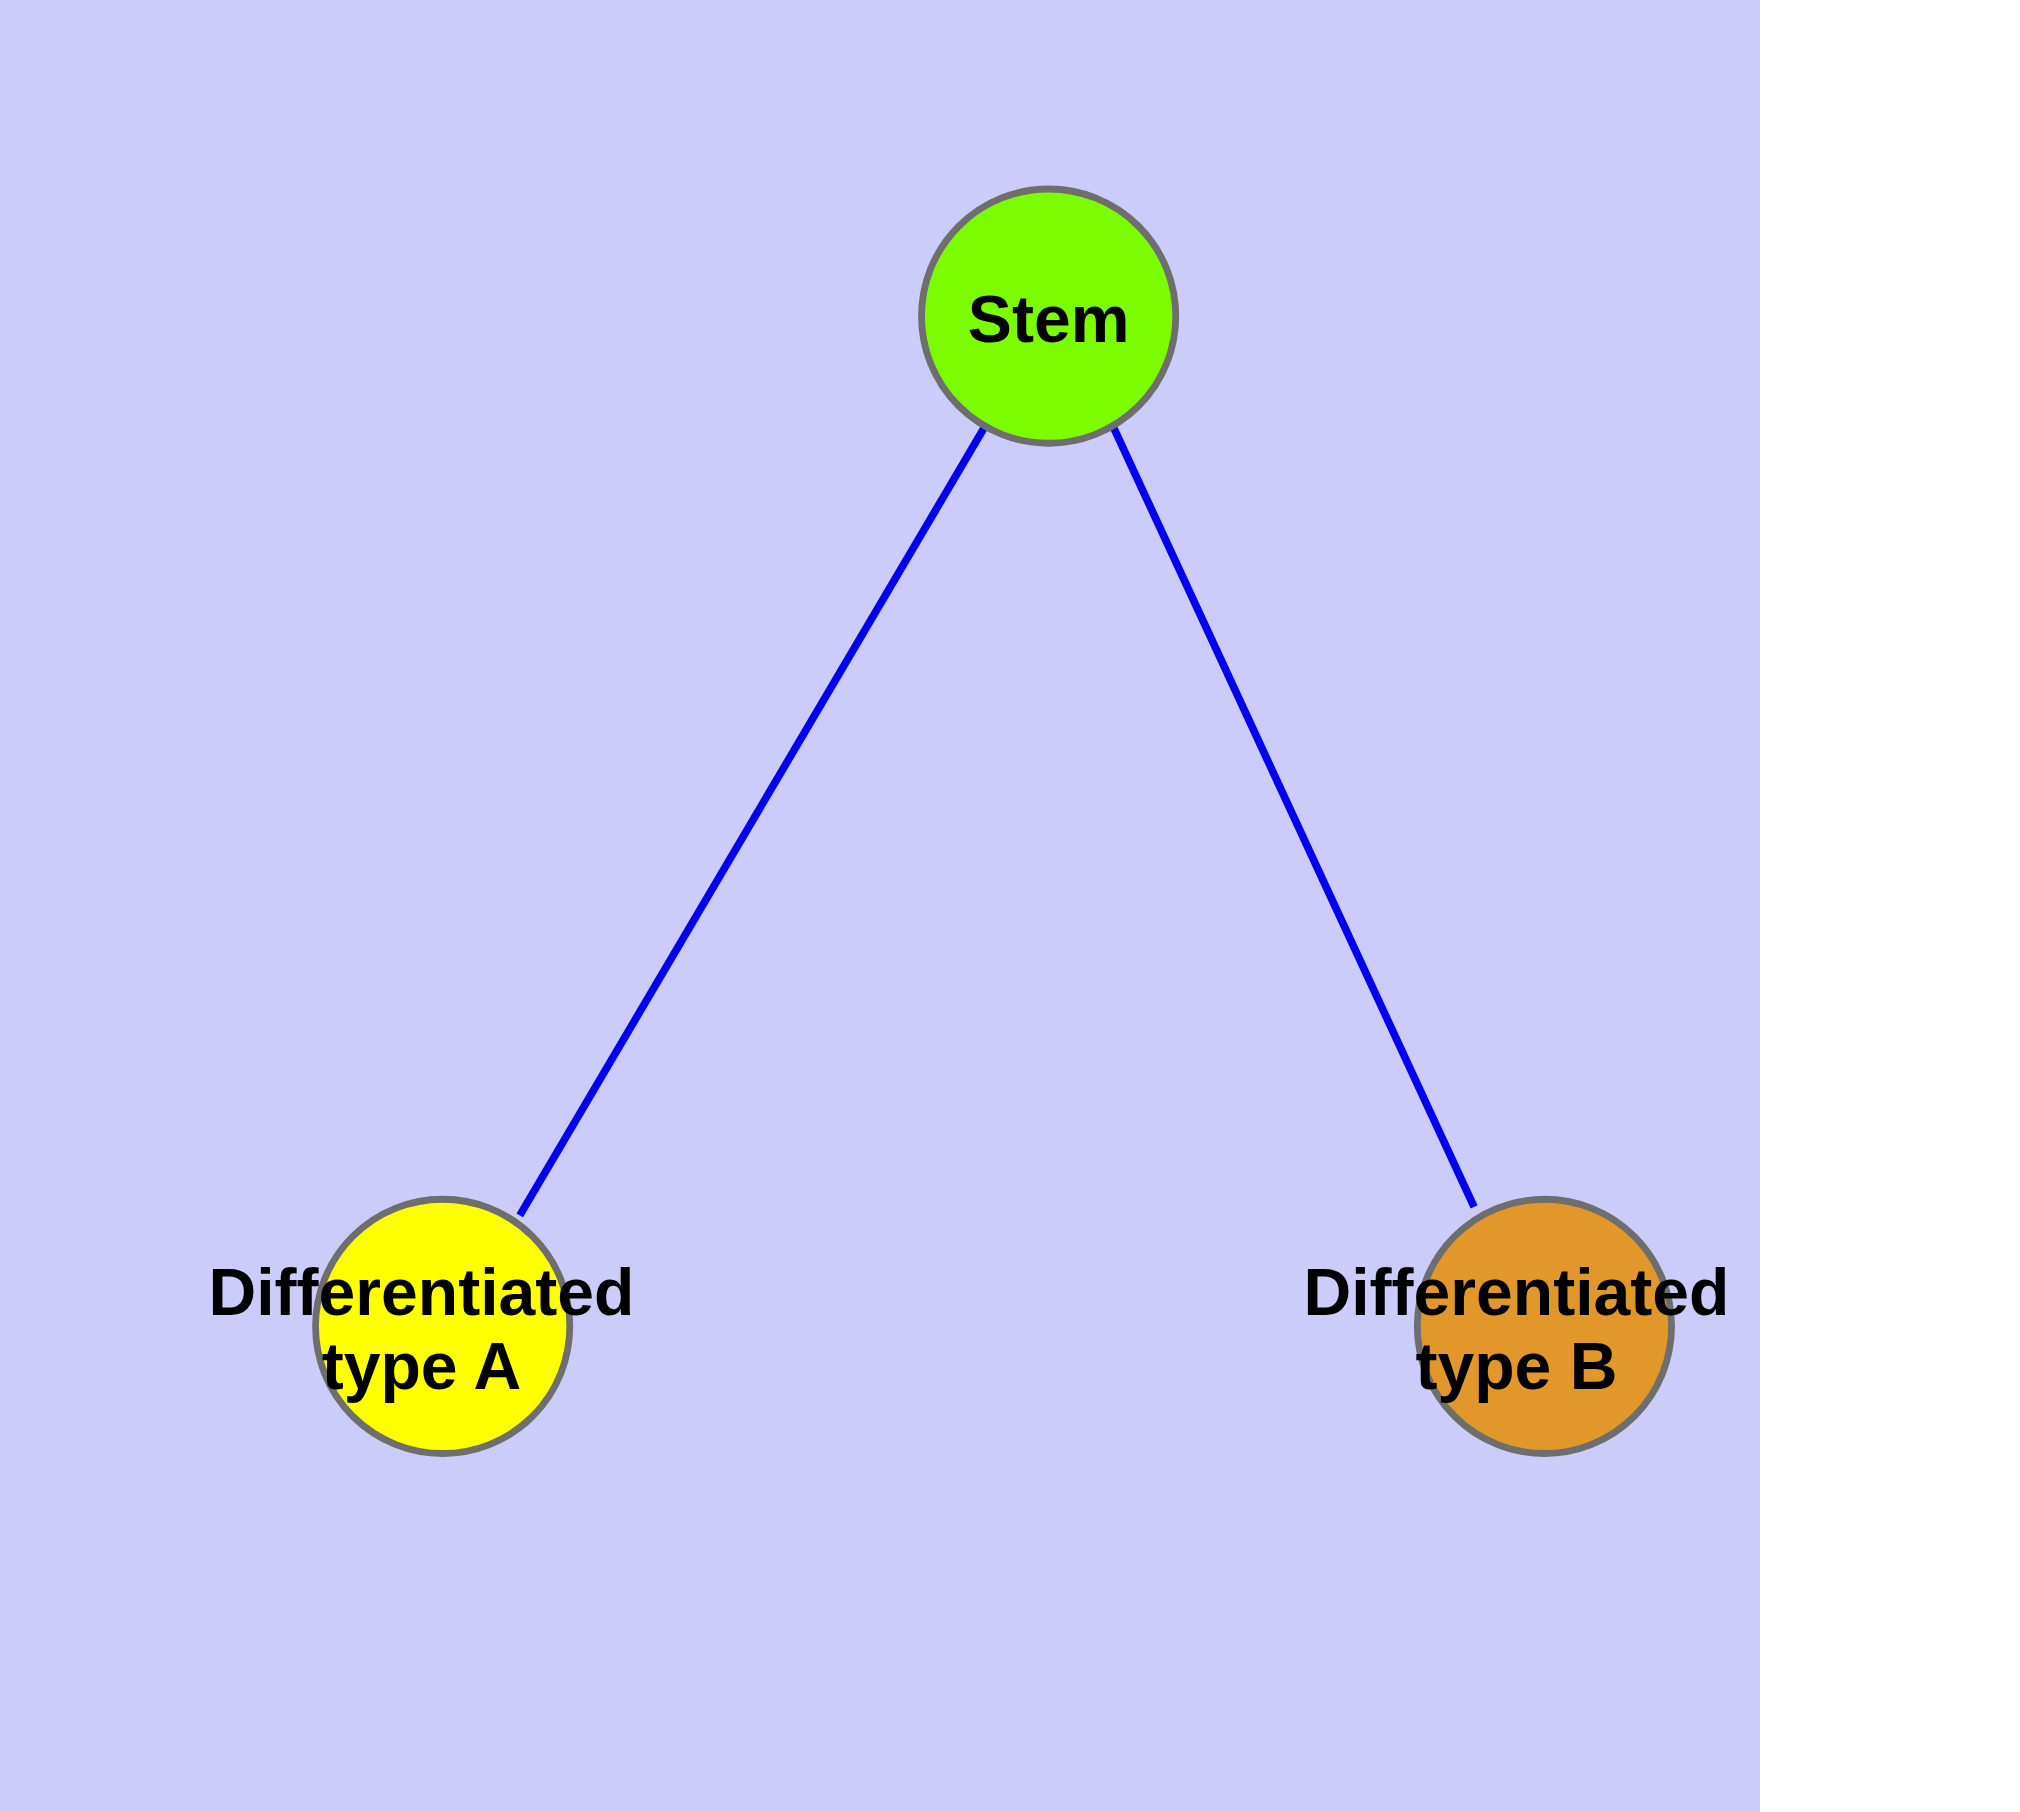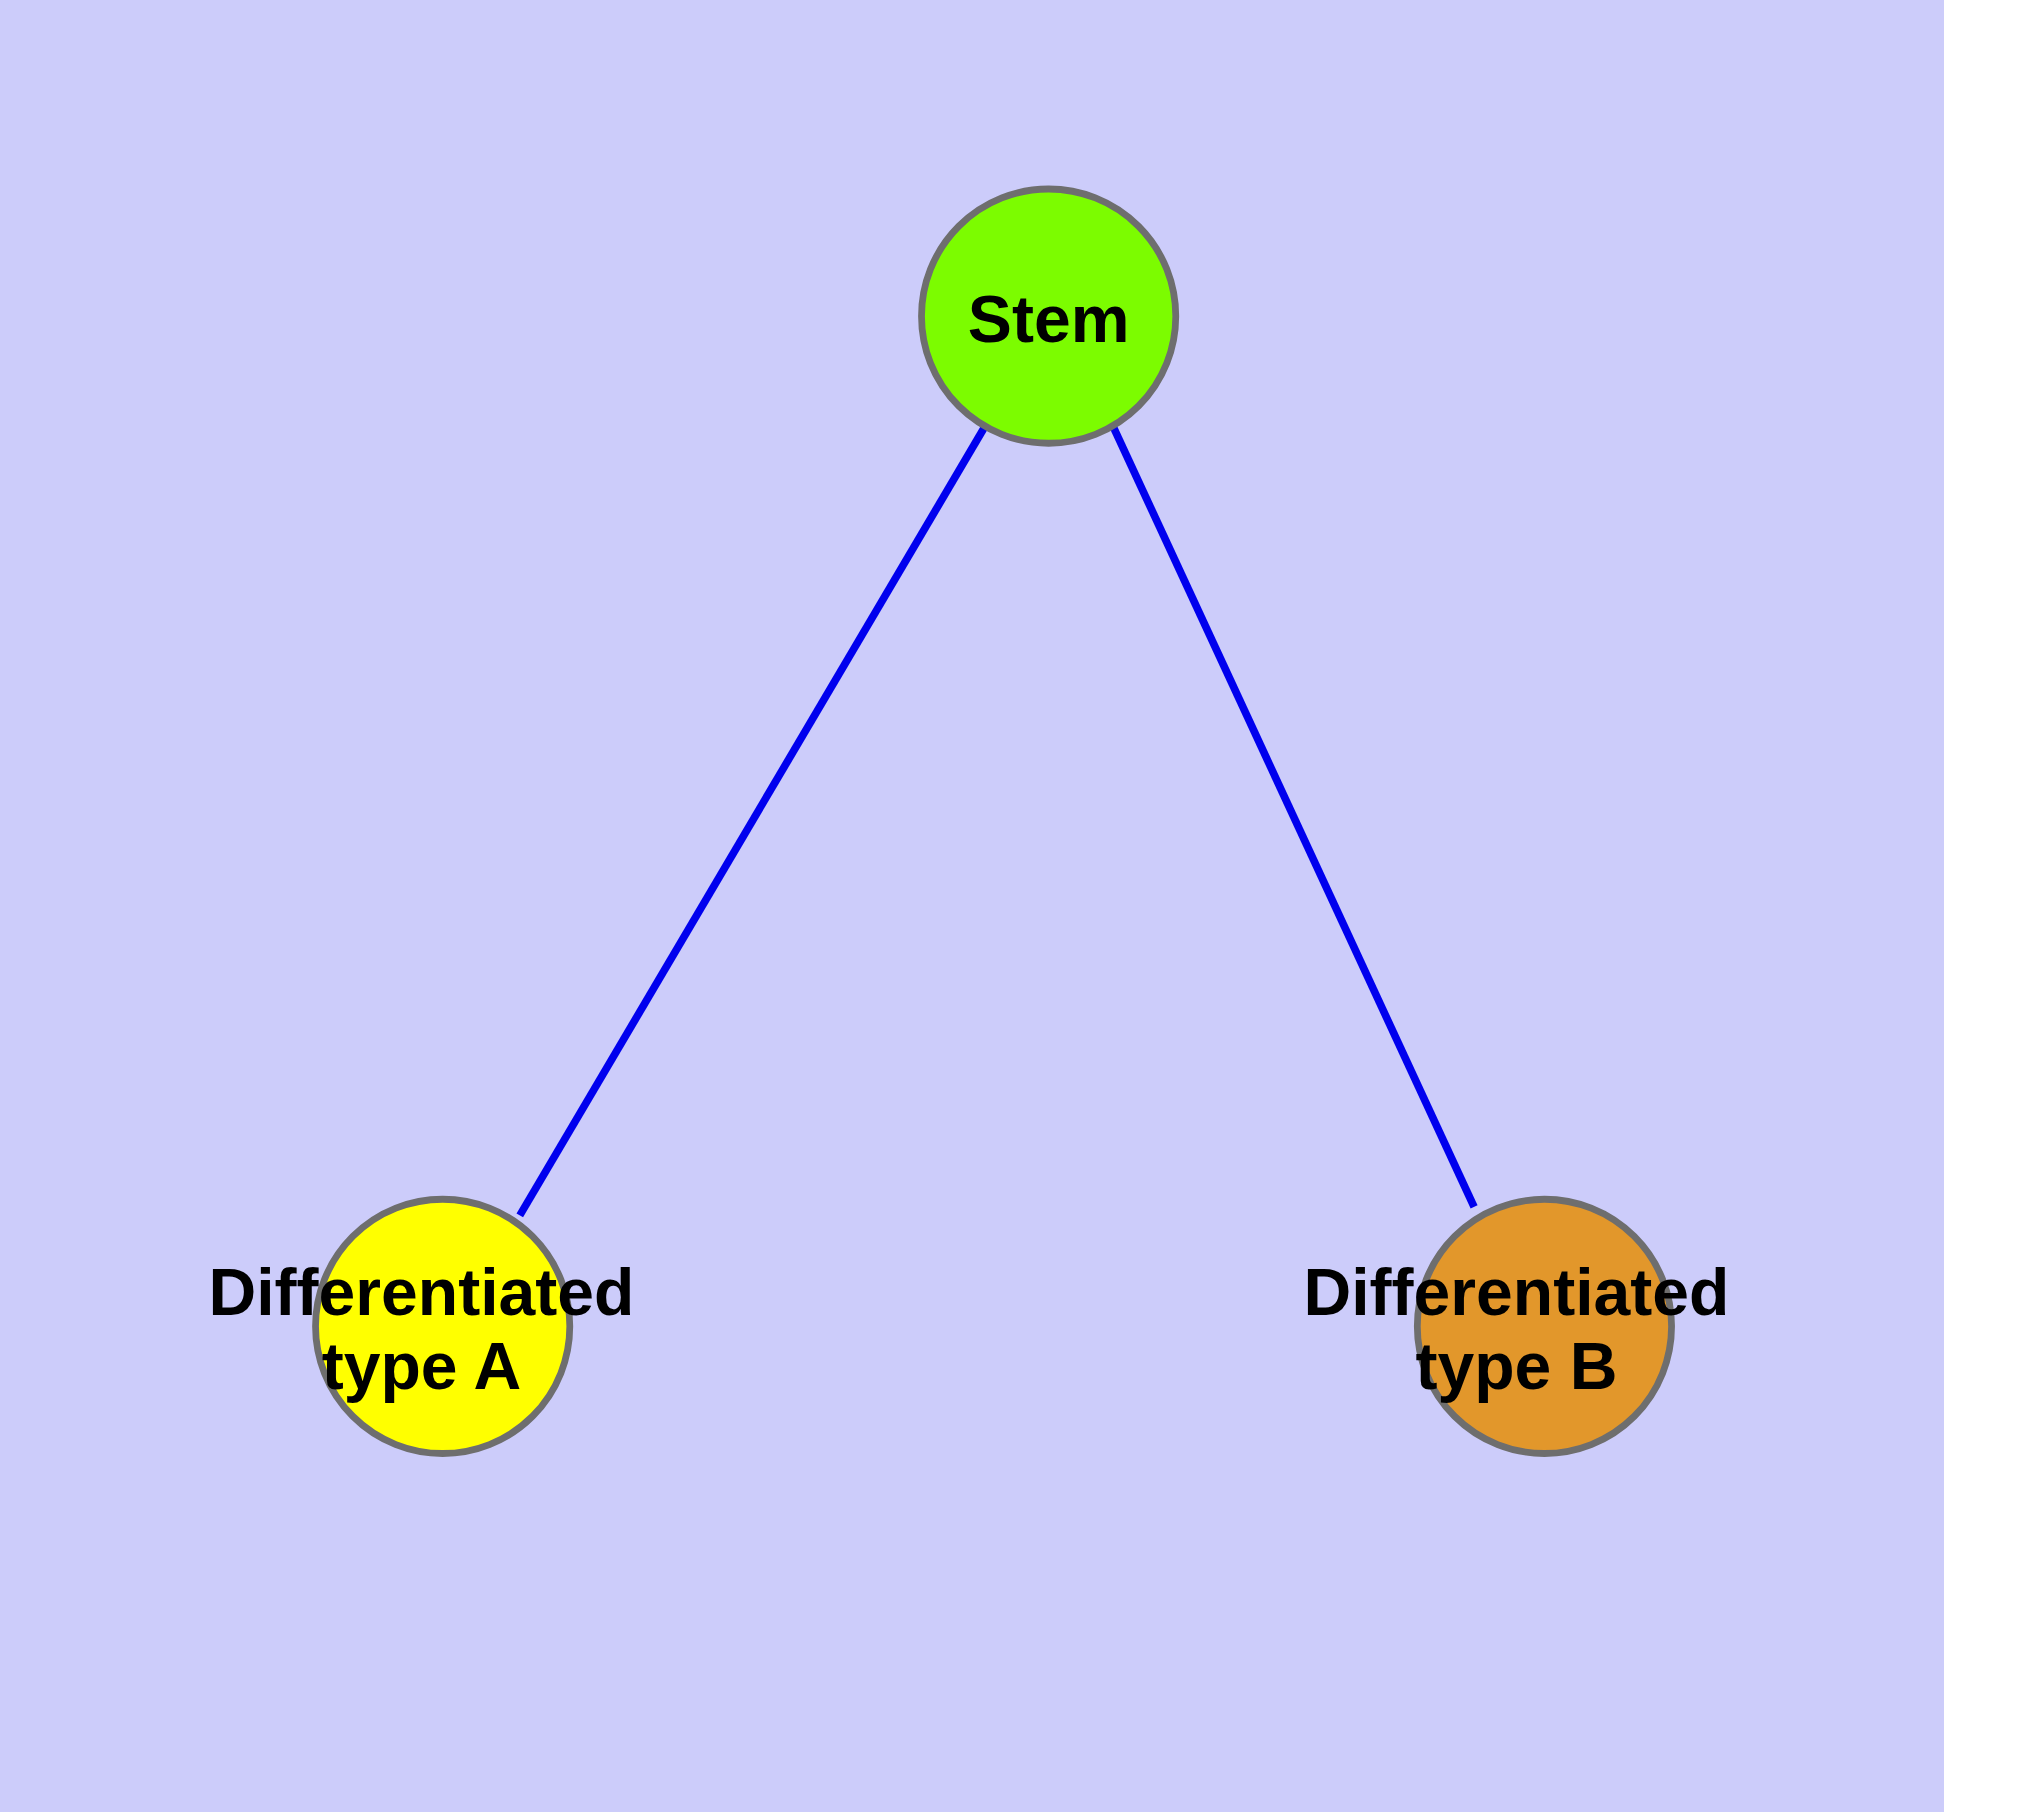--- a/index.html
+++ b/index.html
@@ -39,21 +39,21 @@
   .node-circle {
     stroke-width: 8;
   }
   .edge-line {
     stroke-linecap: butt;
   }
 </style>
 </head>
 <body>
 
-<div id="canvas" style="width: 1944px; height: 1812px;">
+<div id="canvas" style="width: 1760px; height: 1812px;">
 
   <div id="bg-rect" style="background: rgb(204, 204, 250);"></div>
 
   <svg id="graph-svg" viewBox="0 0 2384 2138" xmlns="http://www.w3.org/2000/svg" style="width: 2021px; height: 1812px;">
 
     <g>
       <line class="edge-line" id="edge-stem-to-diff-a" x1="1162" y1="503" x2="613" y2="1434" stroke="#0000ee" stroke-width="9"></line>
       <line class="edge-line" id="edge-stem-to-diff-b" x1="1313" y1="503" x2="1739" y2="1424" stroke="#0000ee" stroke-width="9"></line>
     </g>
 

